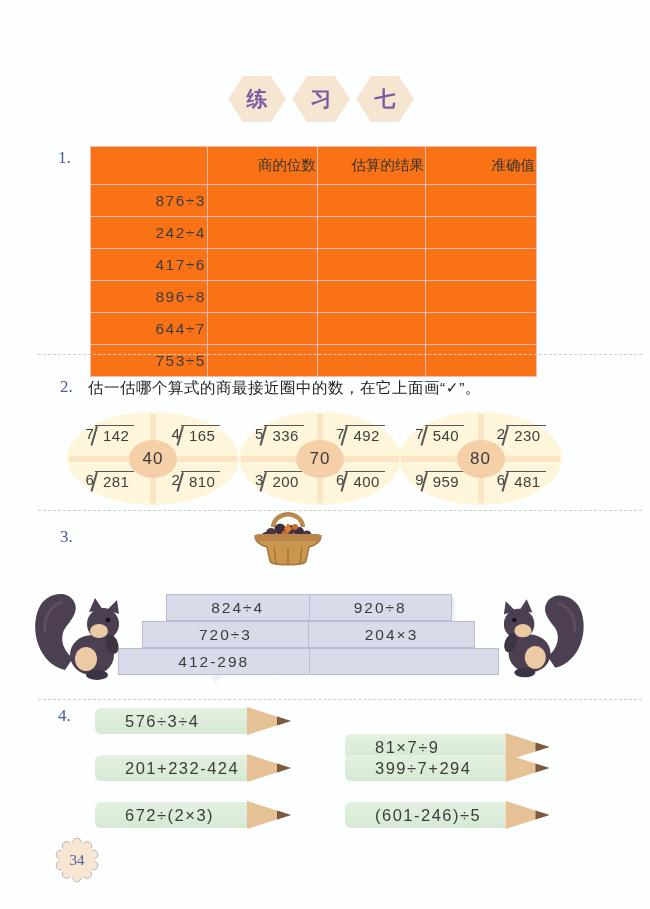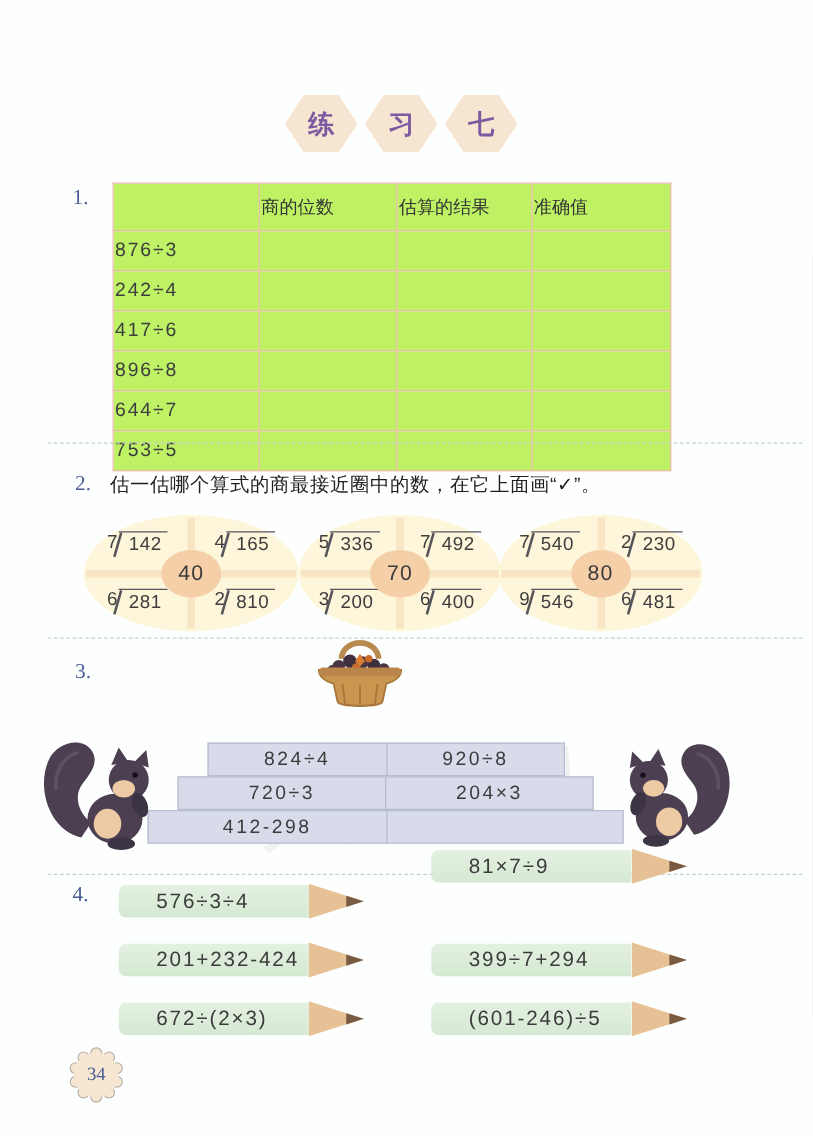--- a/index.html
+++ b/index.html
@@ -10,21 +10,21 @@
   .title-row{position:absolute;top:76px;left:228px;display:flex;gap:6px;}
   .hex{width:58px;height:46px;background:#f6e5d1;display:flex;align-items:center;justify-content:center;
        clip-path:polygon(26% 0,74% 0,100% 50%,74% 100%,26% 100%,0 50%);}
   .hex span{font-size:21px;font-weight:bold;color:#7d5aa0;font-family:"Liberation Serif",serif;}
 
   
   .pnum{position:absolute;font-family:"Liberation Serif",serif;font-size:17px;color:#4a5d96;}
 
   
   table.t1{position:absolute;left:90px;top:146px;width:446px;border-collapse:collapse;table-layout:fixed;}
-  table.t1 td{border:1px solid #f0bcb2;background:#bef264;height:29px;text-align:left;
+  table.t1 td{border:1px solid #f0bcb2;background:#f97316;height:29px;text-align:right;
               font-size:14.5px;color:#333;}
   table.t1 tr.head td{height:35px;}
   table.t1 td.expr{font-size:15.5px;color:#3d3d3d;letter-spacing:1.5px;}
 
   
   .sep{position:absolute;left:38px;right:8px;border-top:1.5px dashed #c7d1cb;height:0;}
 
   
   .p2text{position:absolute;left:88px;top:378px;font-size:15.5px;color:#1f1f1f;letter-spacing:.5px;}
   .oval{position:absolute;top:412px;height:93px;background:#fdf6da;border-radius:50%;}
@@ -215,21 +215,21 @@
         </div>
       <div>
           <span class="ld">
             <span class="dvr">2</span>
             <span class="dvd">230</span>
           </span>
         </div>
       <div>
           <span class="ld">
             <span class="dvr">9</span>
-            <span class="dvd">546</span>
+            <span class="dvd">959</span>
           </span>
         </div>
       <div>
           <span class="ld">
             <span class="dvr">6</span>
             <span class="dvd">481</span>
           </span>
         </div>
     </div>
     <div class="cbadge">80</div>
@@ -301,21 +301,21 @@
 
   <div class="pnum" style="left:58px;top:706px;">4.</div>
 
   <div class="pencil" style="left:95px;top:706px;">
     <div class="body" style="width:152px;">576÷3÷4</div>
     <svg width="44" height="30" viewBox="0 0 44 30">
         <polygon points="0,1 44,15 0,29" fill="#e7c196"></polygon>
         <polygon points="30,10.5 44,15 30,19.5" fill="#7a5a40"></polygon>
       </svg>
   </div>
-  <div class="pencil" style="left:345px;top:678px;text-align:center;">
+  <div class="pencil" style="left:345px;top:732px;text-align:center;">
     <div class="body" style="width:160px;">81×7÷9</div>
     <svg width="45" height="30" viewBox="0 0 44 30">
         <polygon points="0,1 44,15 0,29" fill="#e7c196"></polygon>
         <polygon points="30,10.5 44,15 30,19.5" fill="#7a5a40"></polygon>
       </svg>
   </div>
 
   <div class="pencil" style="left:95px;top:753px;">
     <div class="body" style="width:152px;">201+232-424</div>
     <svg width="44" height="30" viewBox="0 0 44 30">

